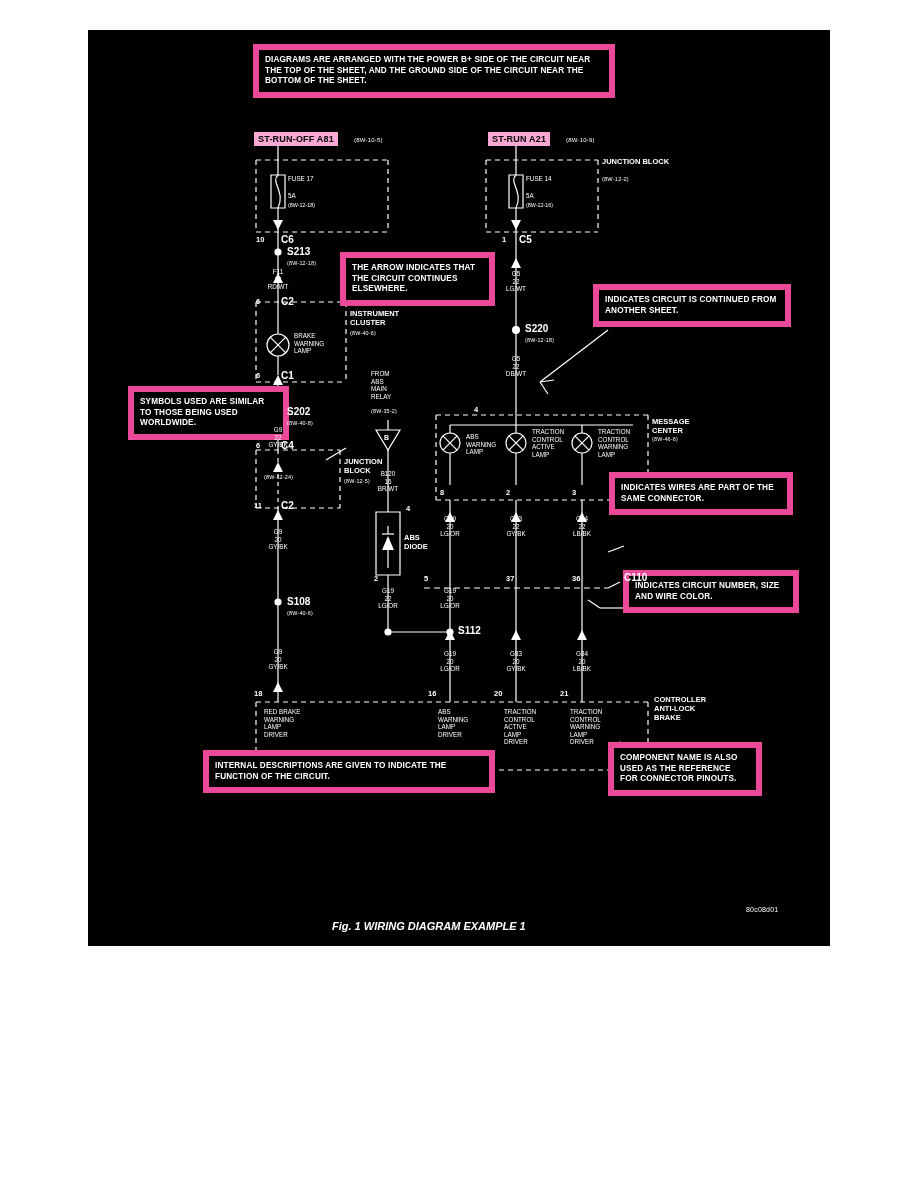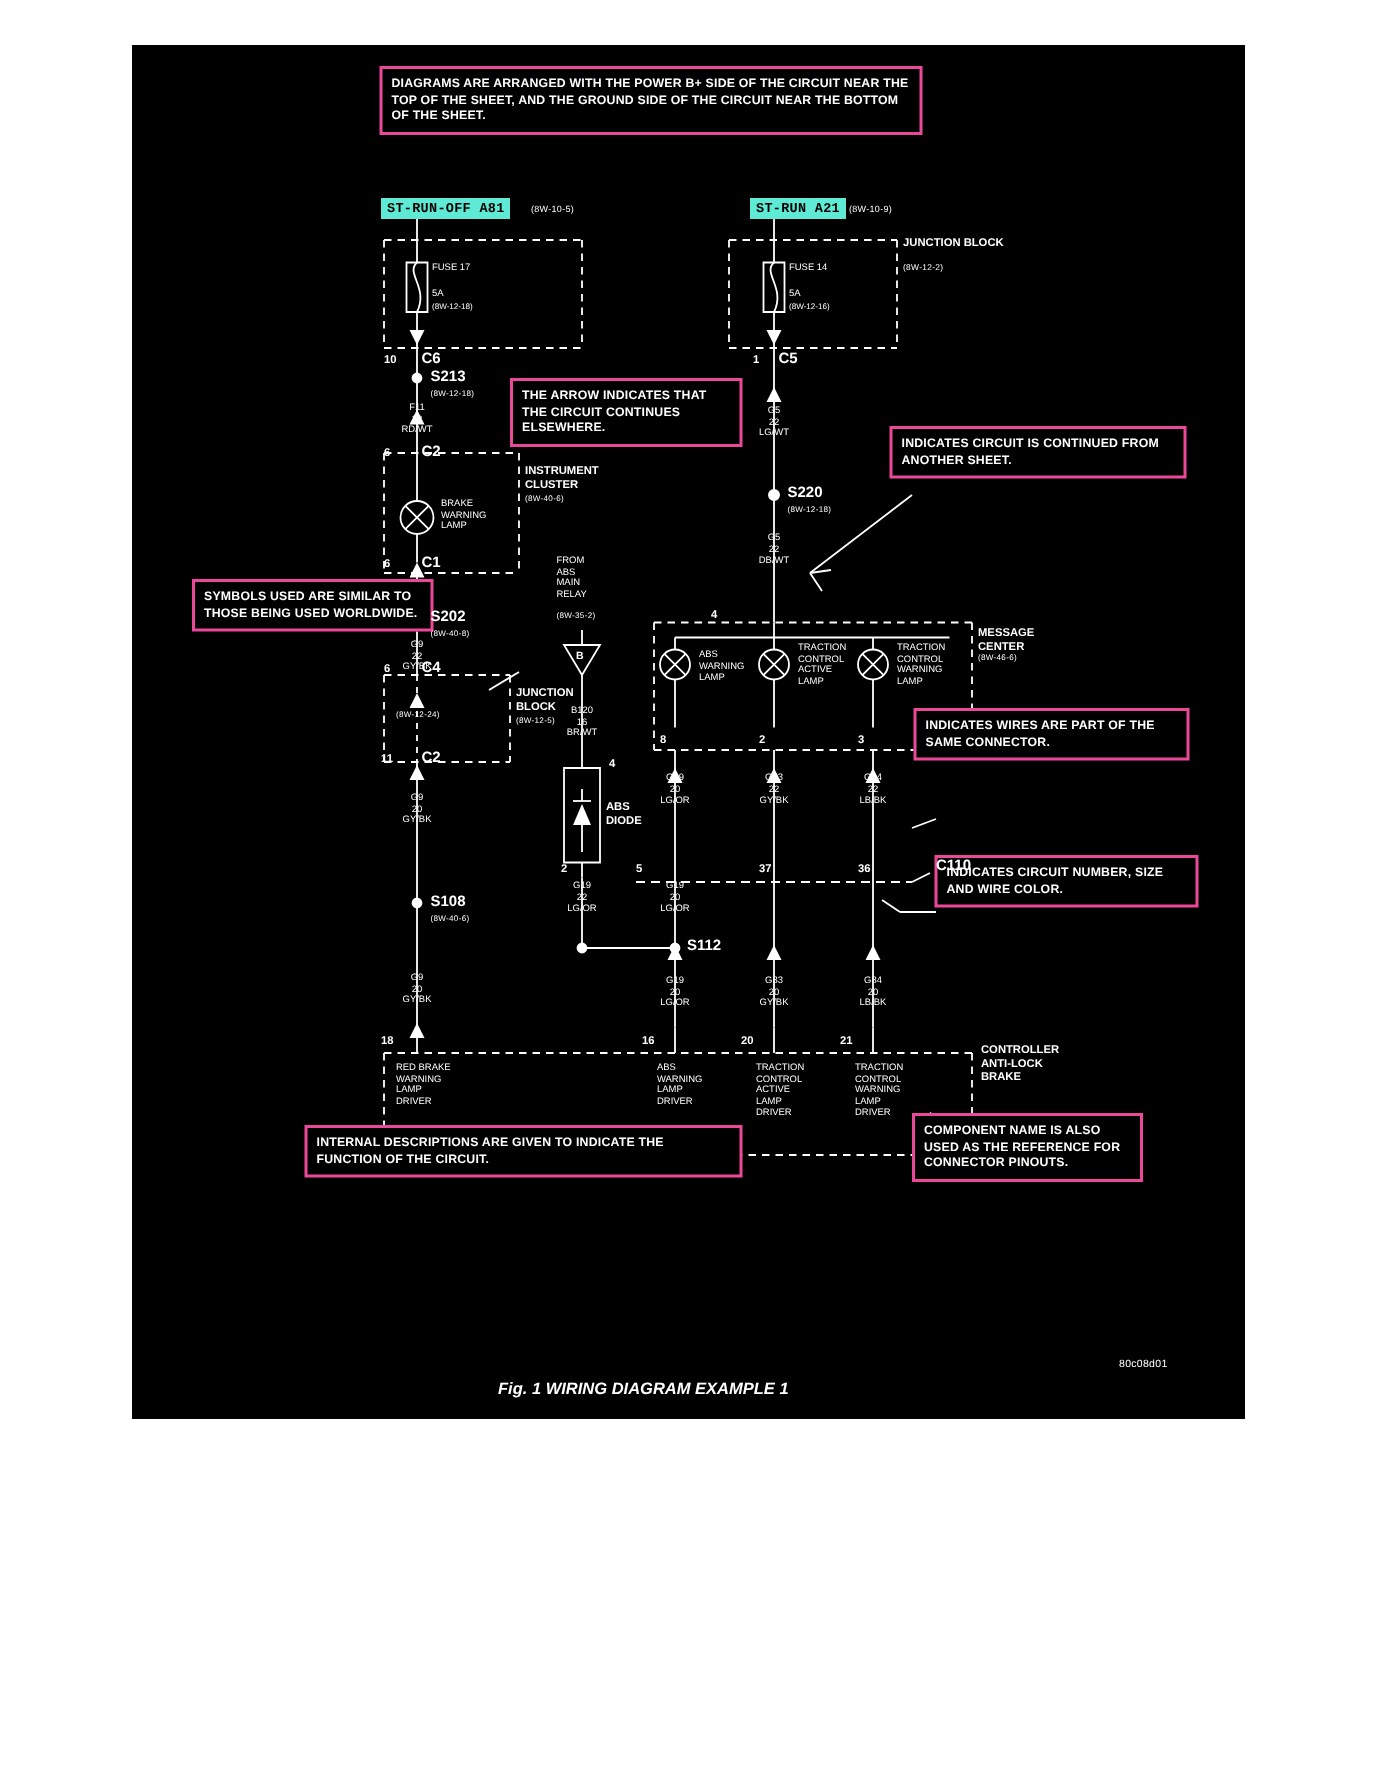--- a/index.html
+++ b/index.html
@@ -1,24 +1,24 @@
 <!DOCTYPE html>
 <html><head>
 <meta charset="utf-8">
 <style>
   html,body{margin:0;padding:0;background:#ffffff;}
   body{width:918px;height:1188px;font-family:"Liberation Sans",sans-serif;}
   #page{position:relative;width:918px;height:1188px;overflow:hidden;background:#ffffff;}
   #sheet{position:absolute;left:88px;top:30px;width:742px;height:916px;background:#000000;}
   .txt{position:absolute;color:#ffffff;font-size:7px;line-height:1.18;letter-spacing:.2px;}
   .txtb{position:absolute;color:#ffffff;font-size:7.5px;font-weight:bold;line-height:1.18;}
-  .note{position:absolute;background:#000;border:2px solid #ec4899;color:#ffffff;
+  .note{position:absolute;background:#000;border:6px solid #ec4899;color:#ffffff;
         font-size:8.2px;font-weight:bold;line-height:1.28;padding:5px 6px;box-sizing:border-box;letter-spacing:.15px;}
-  .lbl{position:absolute;background:#5eead4;color:#000000;font-size:9px;font-weight:bold;
-       padding:2px 4px;box-sizing:border-box;letter-spacing:.2px;font-family:Liberation Mono, monospace;}
+  .lbl{position:absolute;background:#f9a8d4;color:#000000;font-size:9px;font-weight:bold;
+       padding:2px 4px;box-sizing:border-box;letter-spacing:.2px;}
   .wtxt{position:absolute;color:#ffffff;font-size:6.3px;line-height:1.2;text-align:center;}
   .wtxtL{position:absolute;color:#ffffff;font-size:6.3px;line-height:1.2;}
   .cap{position:absolute;color:#ffffff;font-style:italic;font-weight:bold;}
   .small{font-size:5.4px;}
   svg{position:absolute;left:0;top:0;overflow:visible;}
 </style>
 </head>
 <body>
 
 <div id="page">
@@ -184,21 +184,21 @@
     <div class="note" style="left:252px;top:222px;width:155px;">THE ARROW INDICATES THAT THE CIRCUIT CONTINUES ELSEWHERE.</div>
     <div class="note" style="left:505px;top:254px;width:198px;">INDICATES CIRCUIT IS CONTINUED FROM ANOTHER SHEET.</div>
     <div class="note" style="left:40px;top:356px;width:161px;">SYMBOLS USED ARE SIMILAR TO THOSE BEING USED WORLDWIDE.</div>
     <div class="note" style="left:521px;top:442px;width:184px;">INDICATES WIRES ARE PART OF THE SAME CONNECTOR.</div>
     <div class="note" style="left:115px;top:720px;width:292px;">INTERNAL DESCRIPTIONS ARE GIVEN TO INDICATE THE FUNCTION OF THE CIRCUIT.</div>
     <div class="note" style="left:535px;top:540px;width:176px;">INDICATES CIRCUIT NUMBER, SIZE AND WIRE COLOR.</div>
     <div class="note" style="left:520px;top:712px;width:154px;">COMPONENT NAME IS ALSO USED AS THE REFERENCE FOR CONNECTOR PINOUTS.</div>
 
     <div class="lbl" style="left:166px;top:102px;">ST-RUN-OFF A81</div>
     <div class="txt" style="left:266px;top:107px;font-size:6px;">(8W-10-5)</div>
-    <div class="lbl" style="left:412px;top:102px;text-align:right;">ST-RUN A21</div>
+    <div class="lbl" style="left:400px;top:102px;text-align:right;">ST-RUN A21</div>
     <div class="txt" style="left:478px;top:107px;font-size:6px;">(8W-10-9)</div>
 
     <div class="txtb" style="left:514px;top:128px;">JUNCTION BLOCK</div>
     <div class="txt" style="left:514px;top:146px;font-size:5.6px;">(8W-12-2)</div>
 
     <div class="wtxtL" style="left:200px;top:145px;">FUSE 17</div>
     <div class="wtxtL" style="left:200px;top:162px;">5A</div>
     <div class="wtxtL small" style="left:200px;top:172px;">(8W-12-18)</div>
     <div class="wtxtL" style="left:438px;top:145px;">FUSE 14</div>
     <div class="wtxtL" style="left:438px;top:162px;">5A</div>

